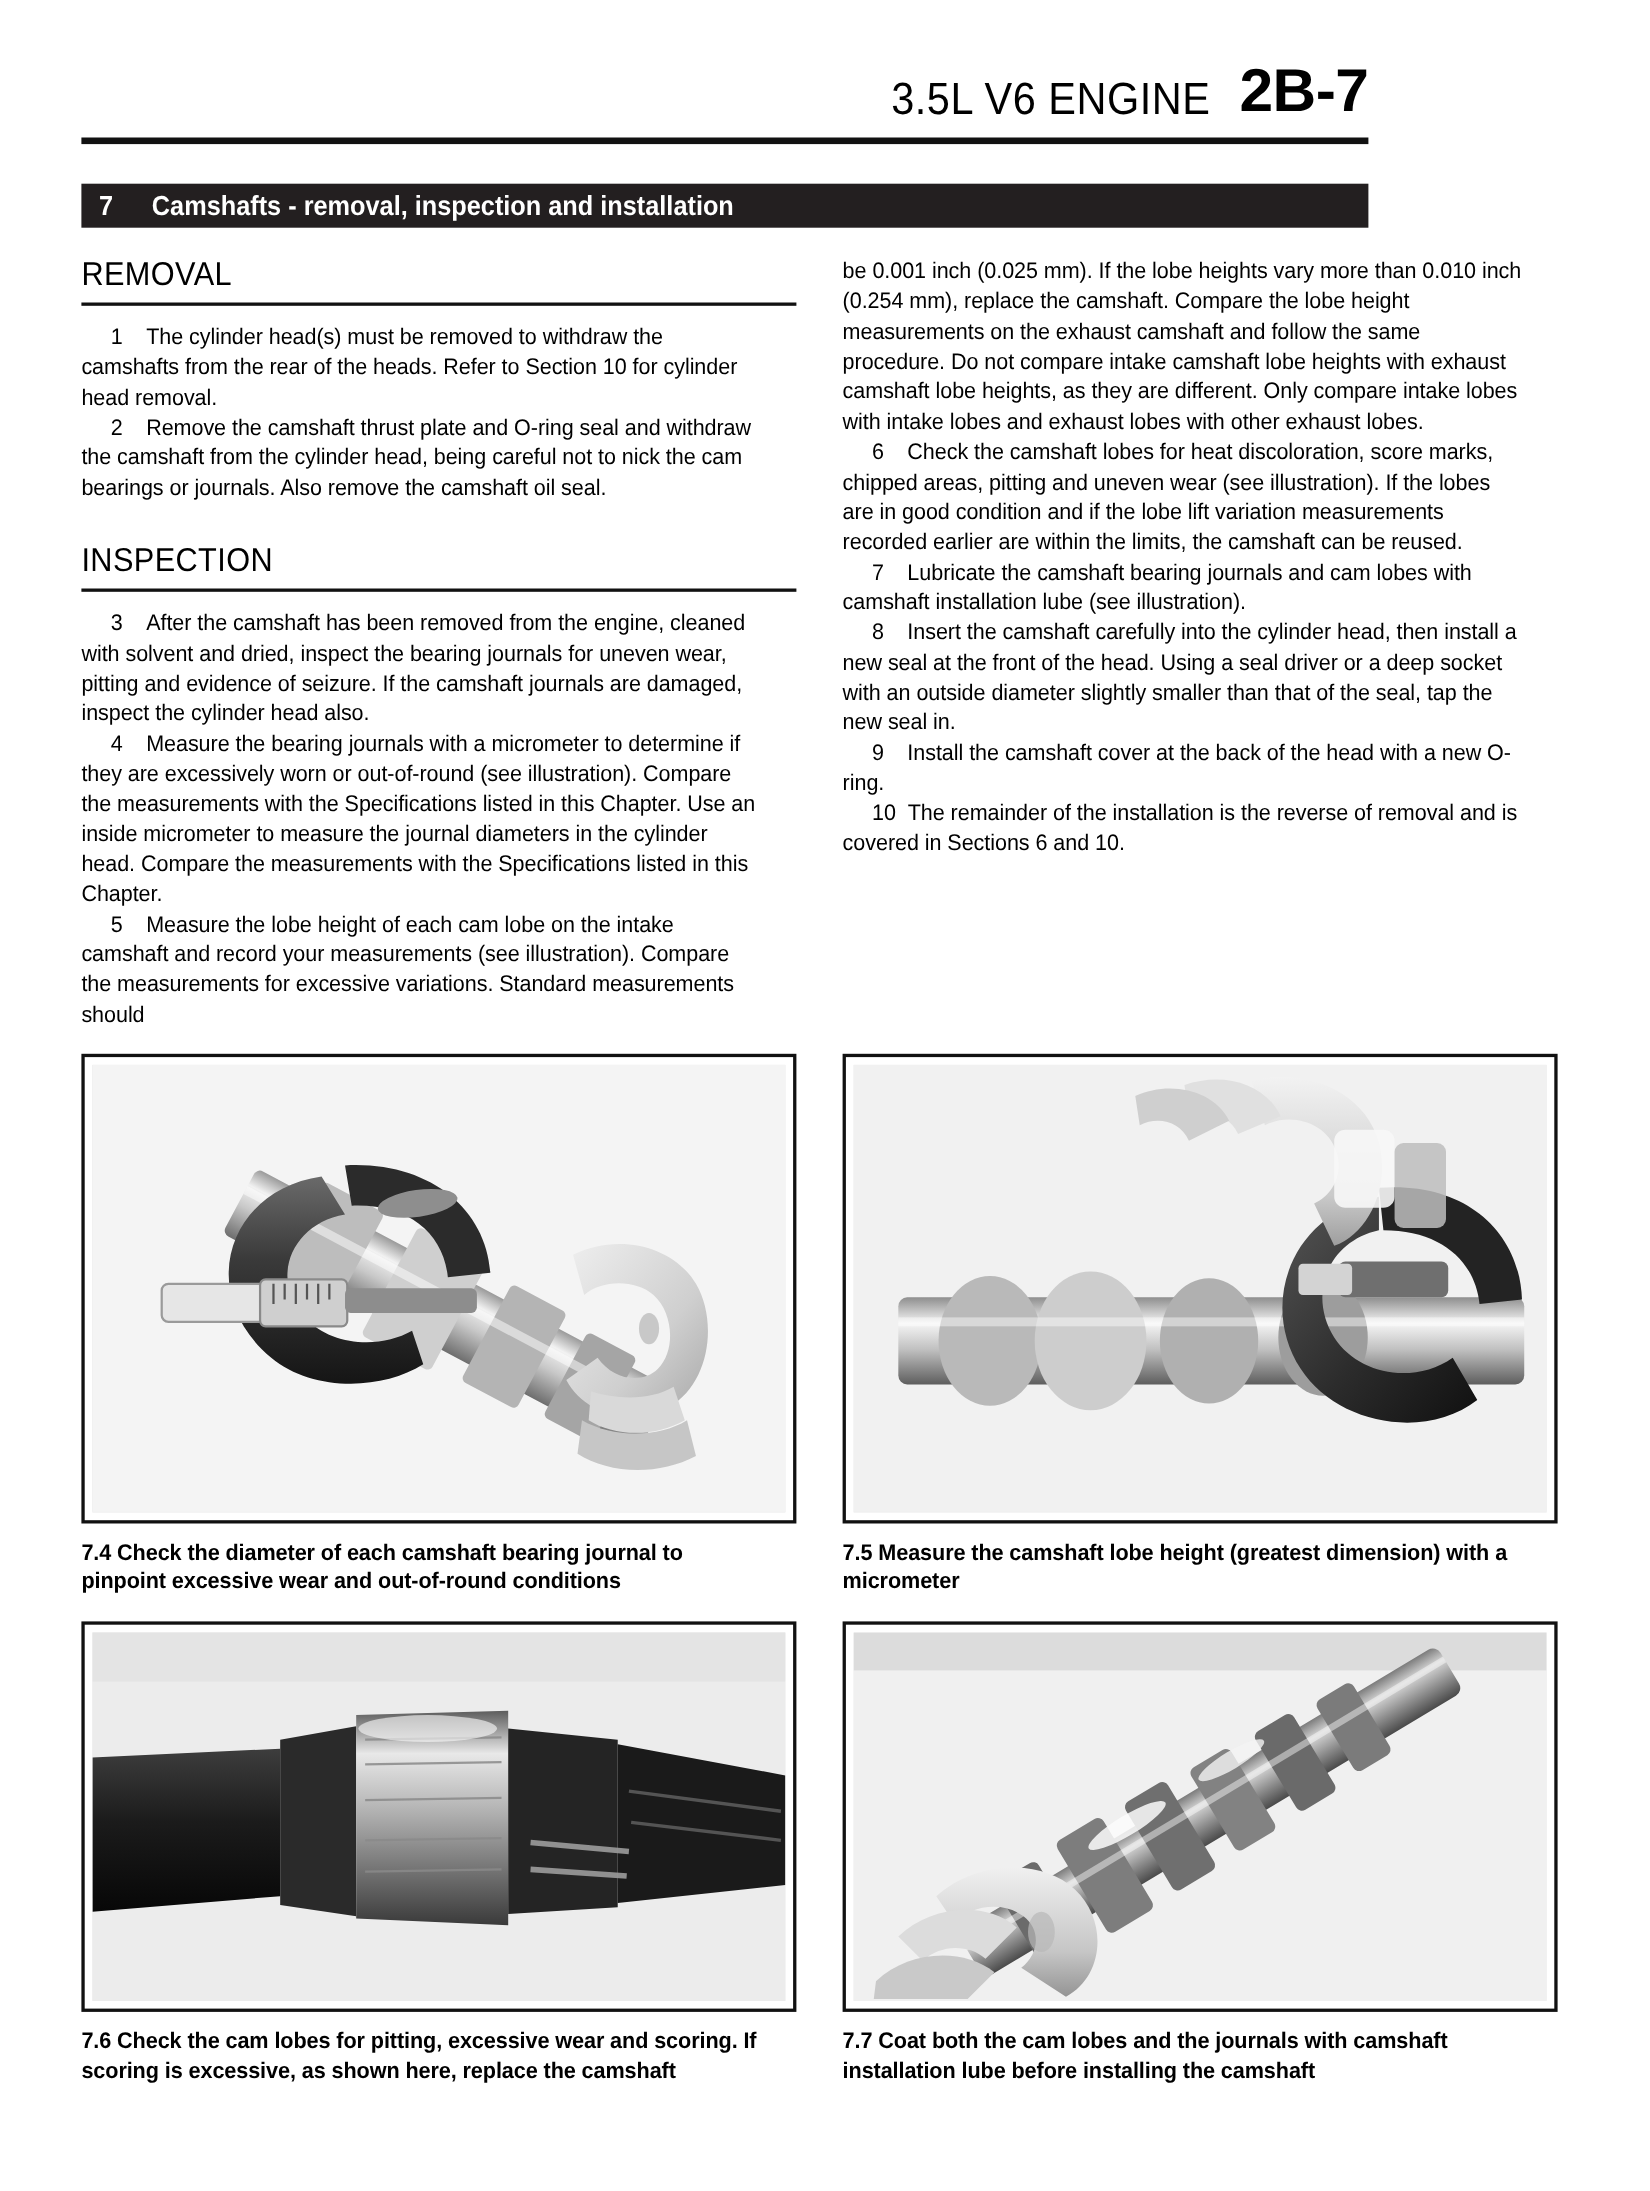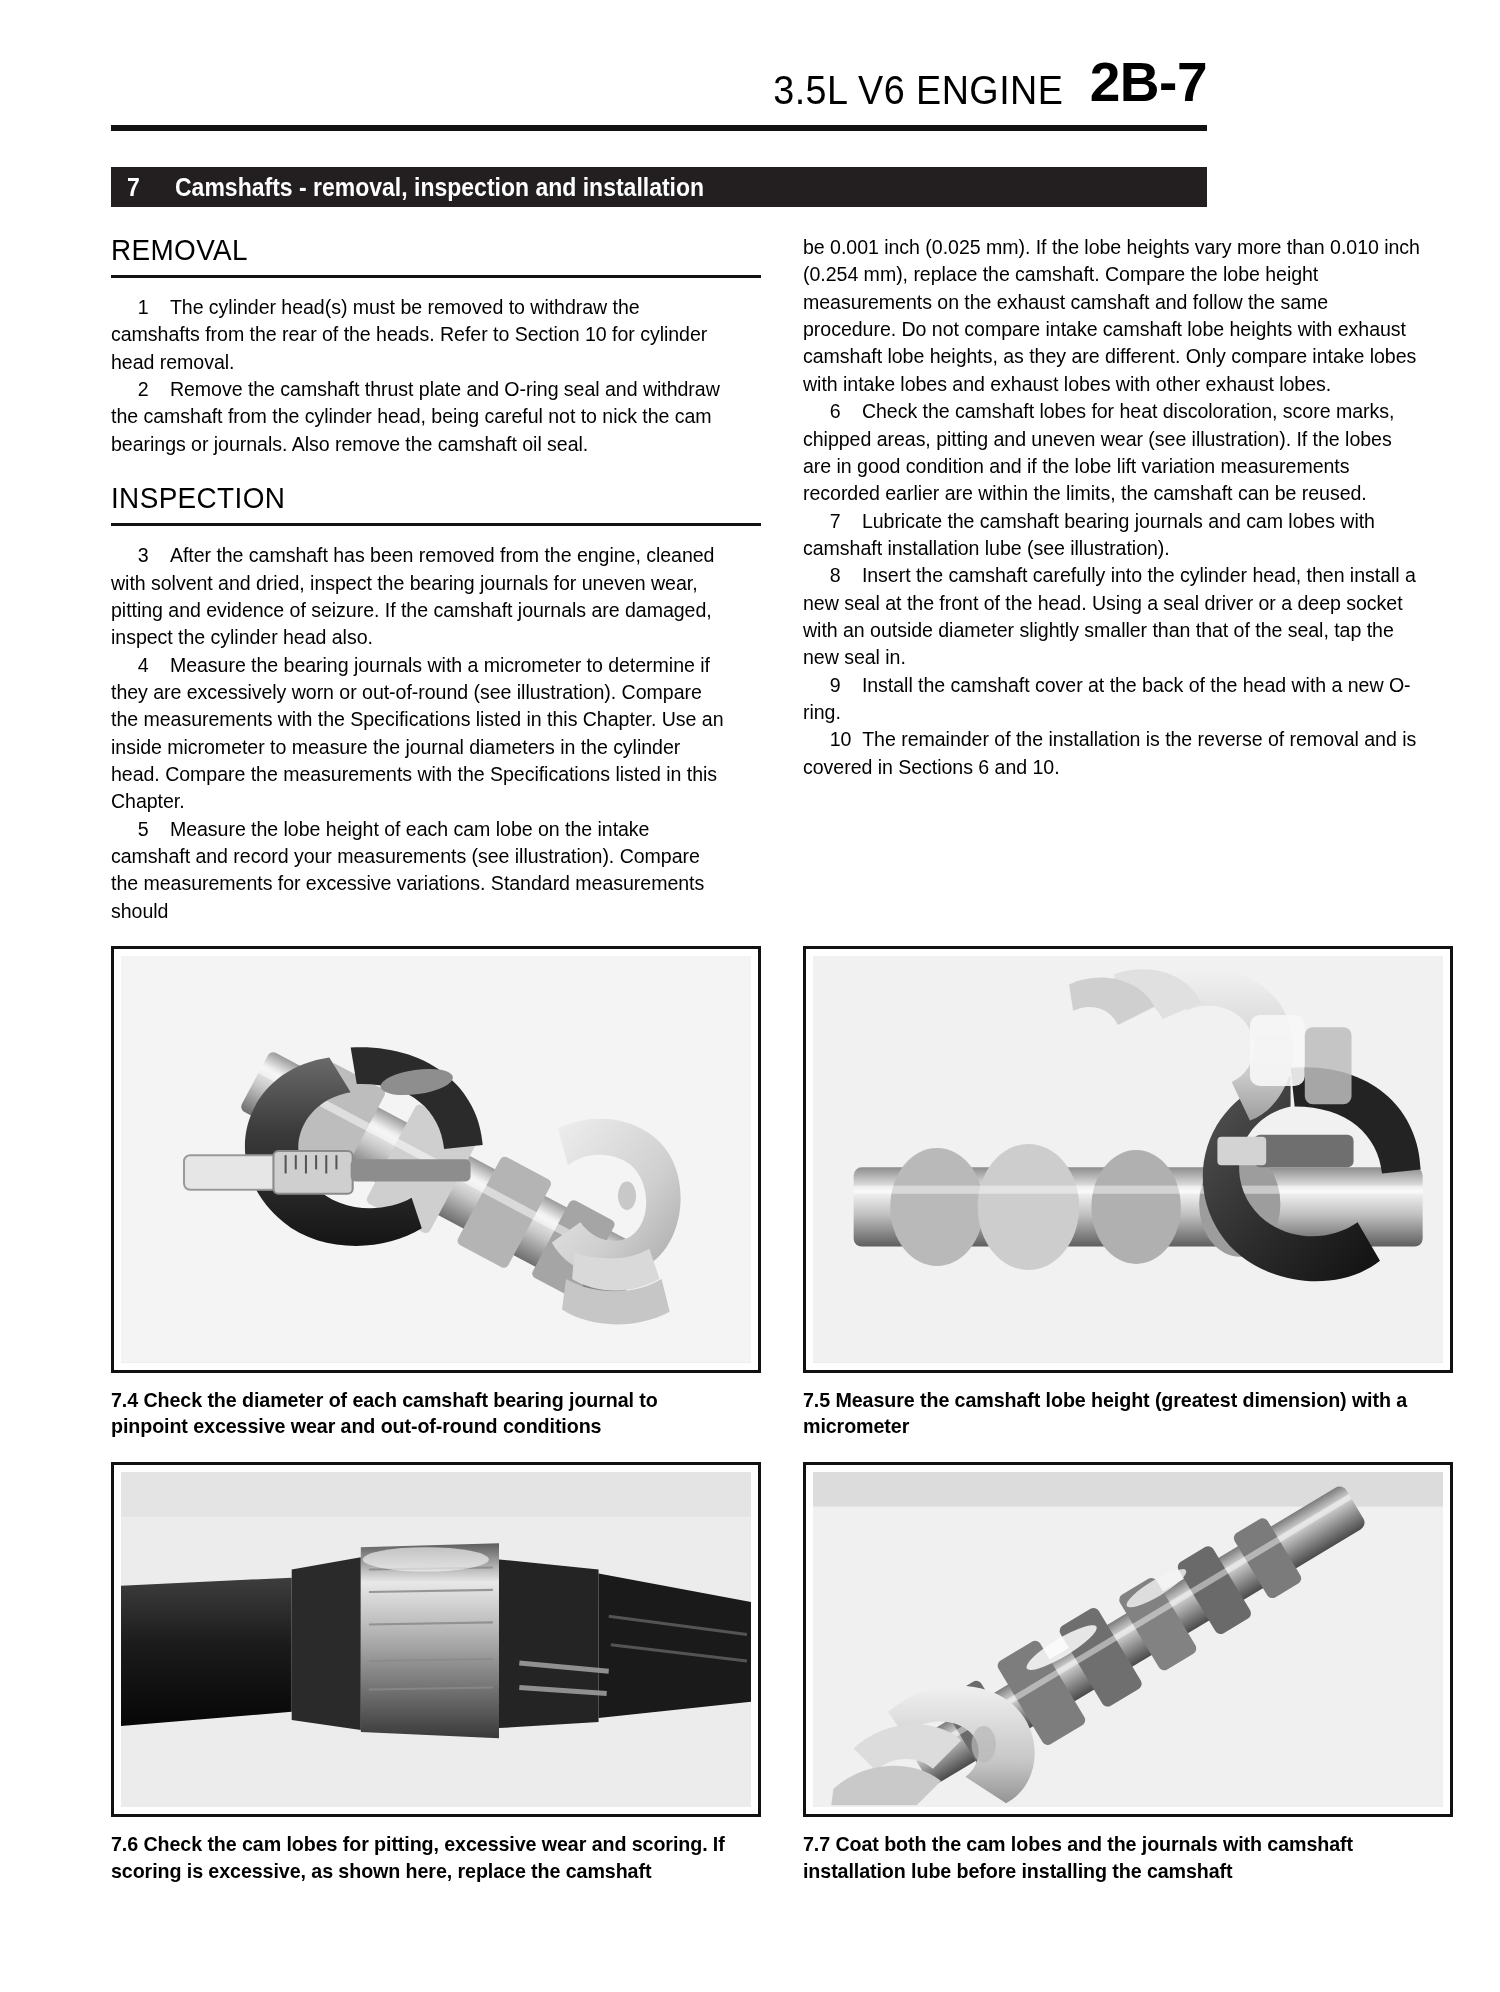--- a/index.html
+++ b/index.html
@@ -14,21 +14,21 @@
     color: #000000;
     position: relative;
     overflow: hidden;
   }
   .page {
     position: absolute;
     left: 0; top: 0;
     width: 1318px;
     height: 1992px;
     box-sizing: border-box;
-    padding: 0 111px;
+    padding: 0 74px;
   }
 
   
   .header {
     height: 118px;
     display: flex;
     align-items: flex-end;
     justify-content: flex-end;
     padding-bottom: 4px;
     box-sizing: border-box;
@@ -97,21 +97,21 @@
     transform: scaleX(0.93);
     transform-origin: left center;
     margin: 0 0 8px 0;
     white-space: nowrap;
   }
   .subhead-rule {
     border-top: 3px solid #111;
     margin-bottom: 15px;
   }
   .subhead-block { margin-bottom: 0; }
-  .subhead-block.spaced { margin-top: 24px; }
+  .subhead-block.spaced { margin-top: 36px; }
 
   p.body {
     font-size: 20.5px;
     line-height: 1.335;
     margin: 0;
     text-align: left;
     transform: scaleX(0.955);
     transform-origin: left top;
     letter-spacing: -0.05px;
   }

